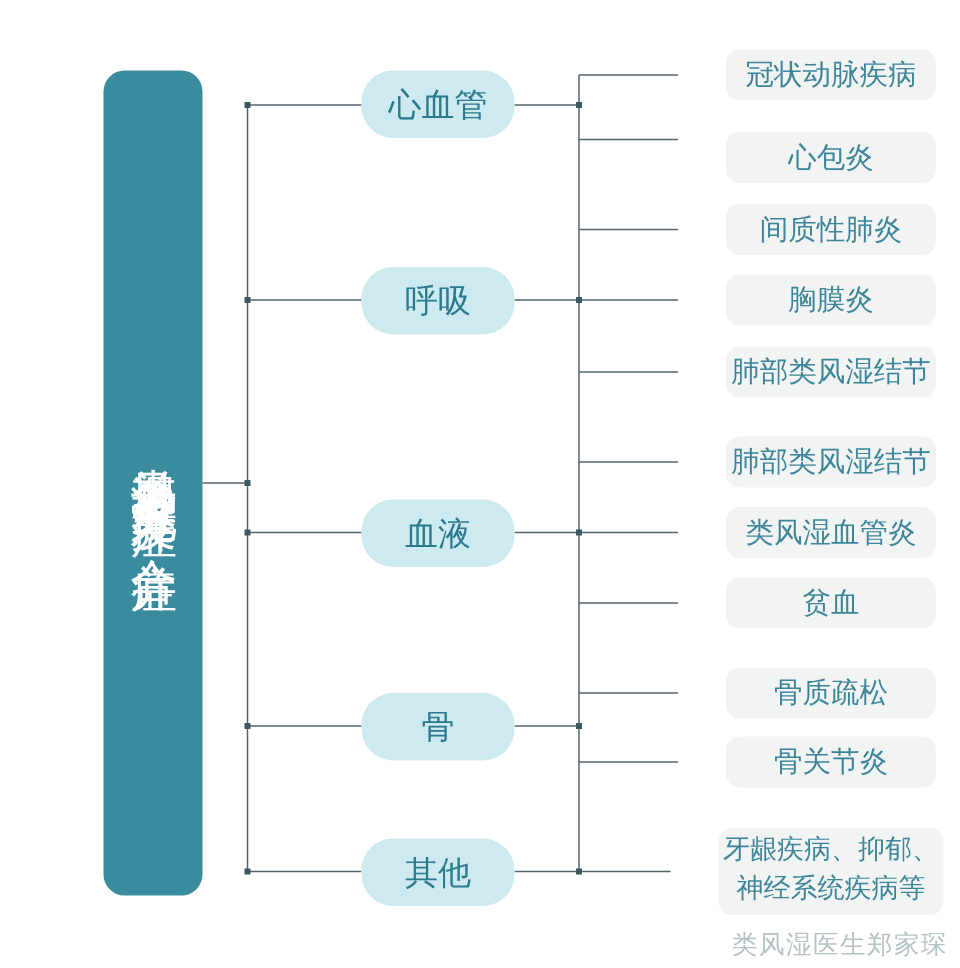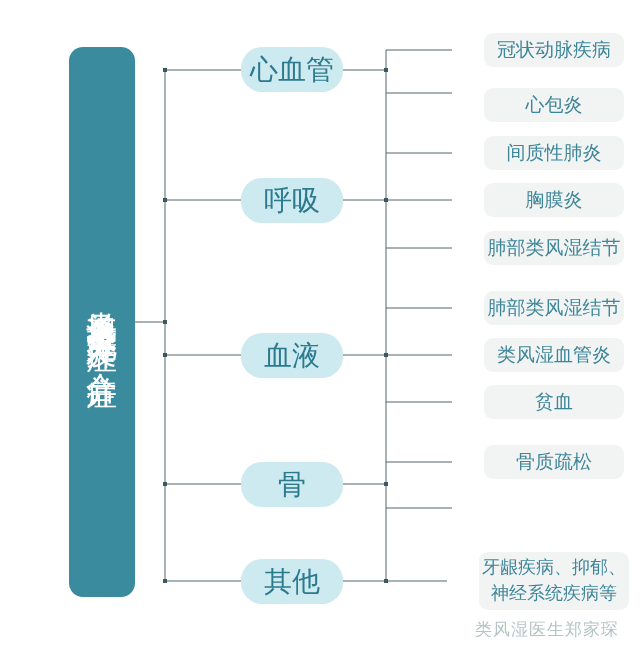--- a/index.html
+++ b/index.html
@@ -25,39 +25,39 @@
     writing-mode:vertical-rl;text-orientation:mixed;
     font-size:31px;letter-spacing:3px;line-height:66px;
     text-align:center;
     display:flex;align-items:center;justify-content:center;
   }
   .branch-box{
     position:absolute;left:241px;width:102px;height:45px;
     background:var(--branch-bg,#cdeaf0);
     border-radius:21px;
     color:var(--branch-text,#2b7a8e);
-    font-size:28px;
+    font-size:22px;
     display:flex;align-items:center;justify-content:center;
   }
   .leaf-box{
     position:absolute;left:452px;width:140px;height:34px;
     background:var(--leaf-bg,#f2f4f4);
     border-radius:9px;
     color:var(--leaf-text,#3d8598);
     font-size:19px;
     display:flex;align-items:center;justify-content:center;
     text-align:center;
     margin-left:32px;
   }
   .leaf-box.tall{
     left:447px;width:150px;height:58px;
     font-size:18px;line-height:26px;font-family:Liberation Mono, monospace;
   }
   .watermark{
-    position:absolute;right:21px;bottom:4px;
+    position:absolute;right:8px;bottom:4px;
     color:var(--watermark-color,#b4c3c6);
     font-size:17px;letter-spacing:1px;
   }
 </style>
 </head>
 <body>
 
 <div class="canvas">
 
   <svg class="connectors" width="640" height="645" aria-hidden="true">
@@ -115,17 +115,18 @@
 
   <div class="leaf-box" style="top:33px">冠状动脉疾病</div>
   <div class="leaf-box" style="top:88px">心包炎</div>
   <div class="leaf-box" style="top:183px">胸膜炎</div>
   <div class="leaf-box" style="top:136px">间质性肺炎</div>
   <div class="leaf-box" style="top:231px">肺部类风湿结节</div>
   <div class="leaf-box" style="top:291px">肺部类风湿结节</div>
   <div class="leaf-box" style="top:338px">类风湿血管炎</div>
   <div class="leaf-box" style="top:385px">贫血</div>
   <div class="leaf-box" style="top:445px">骨质疏松</div>
+  <div class="leaf-box" style="top:491px">骨关节炎</div>
   <div class="leaf-box tall" style="top:552px">牙龈疾病、抑郁、神经系统疾病等</div>
 
   <div class="watermark">类风湿医生郑家琛</div>
 
 </div>
 
 </body></html>

